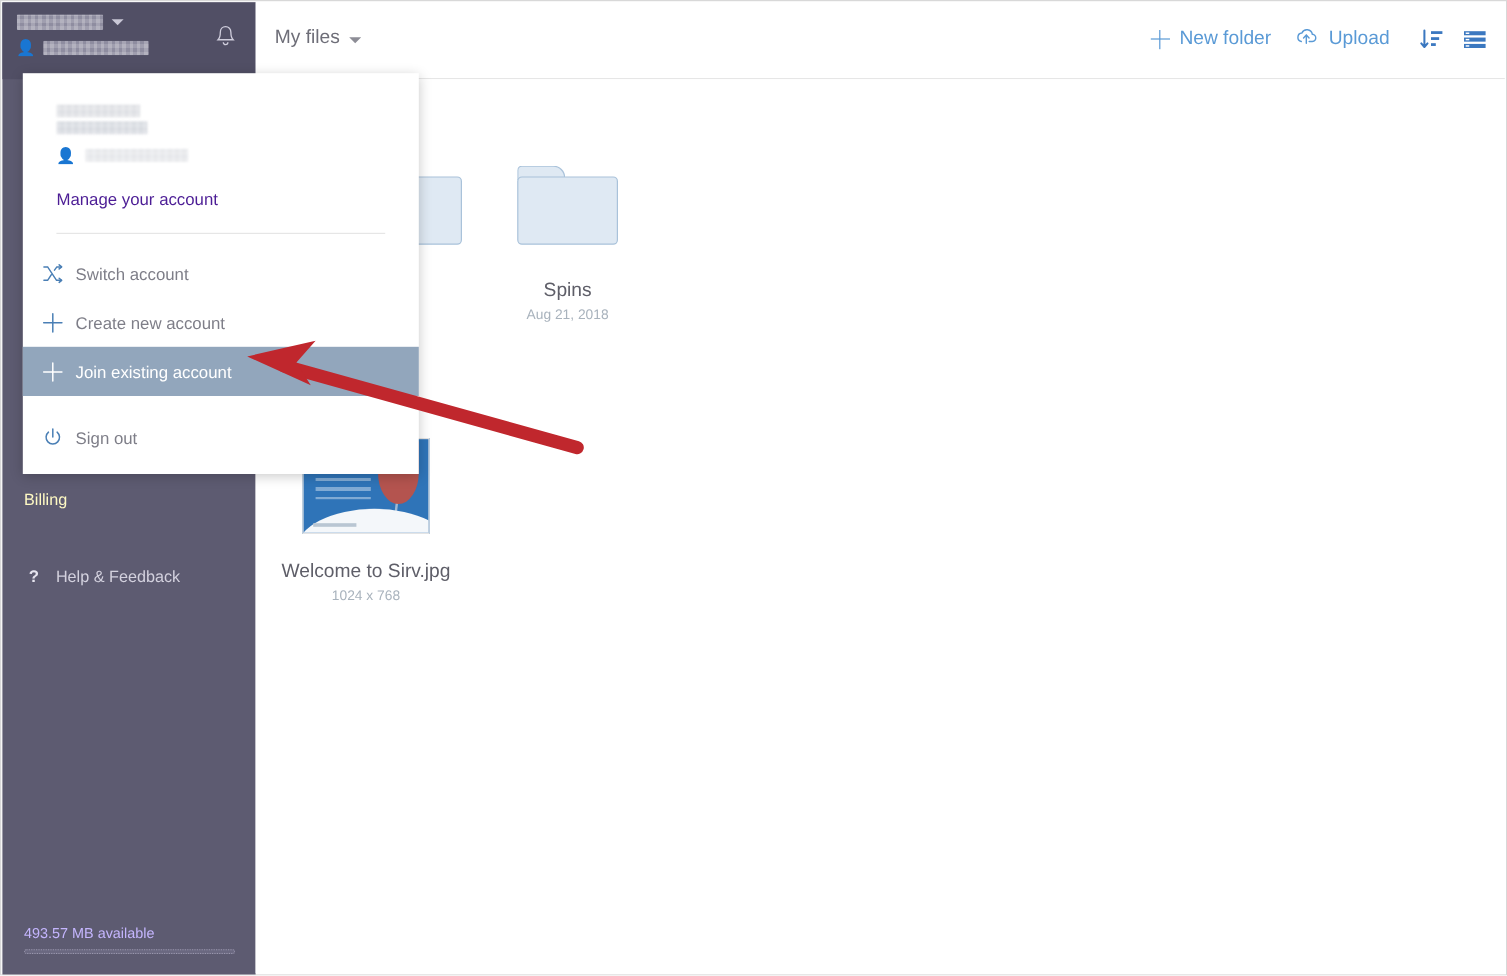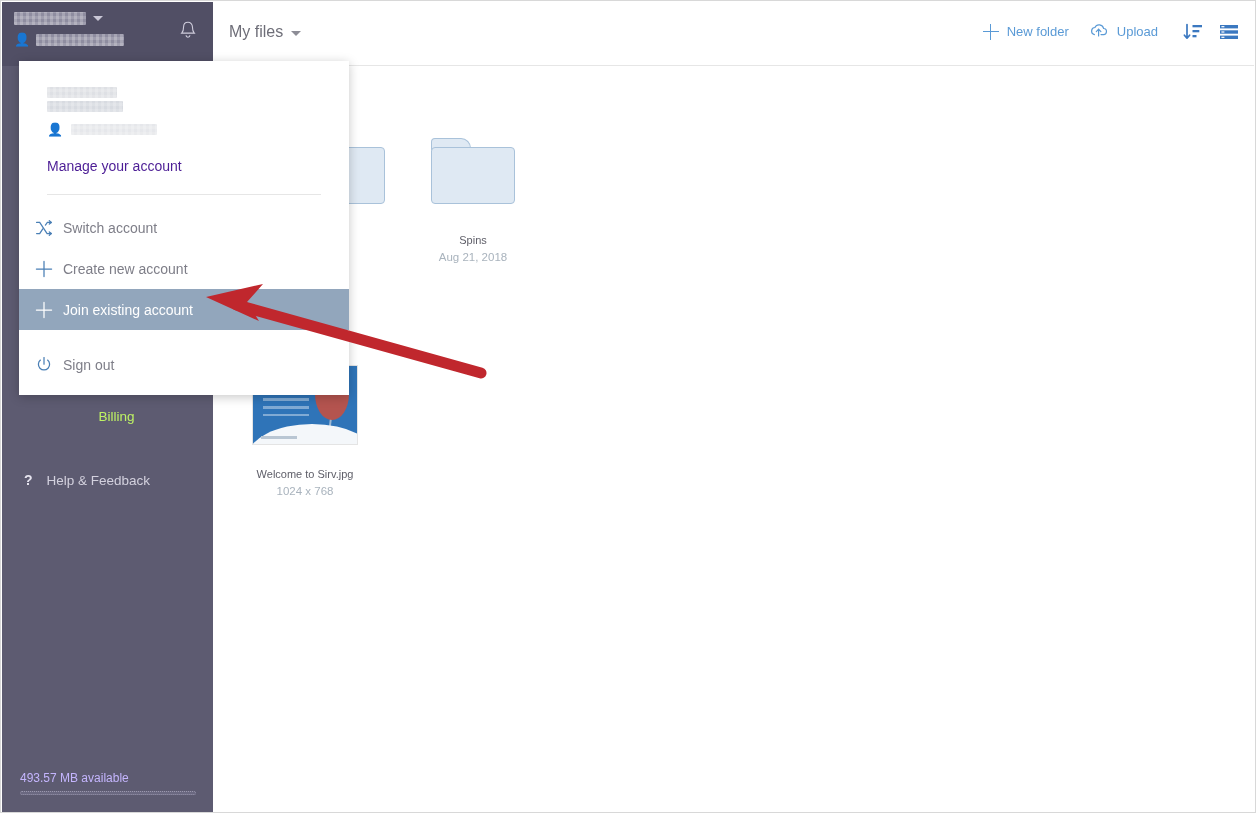--- a/index.html
+++ b/index.html
@@ -60,24 +60,23 @@
     right: 16px; top: 18px;
     width: 18px; height: 20px;
     cursor: pointer;
   }
 
   .sidebar-nav { padding-top: 8px; }
   .side-item {
     display: block;
     padding: 10px 0 10px 18px;
     font-size: 13.5px;
-    color: #bef264;
+    color: #fef9c3;
     cursor: pointer;
     line-height: 18px;
-    text-align: center;
   }
   .side-spacer { height: 26px; }
   .side-help {
     display: flex; align-items: center;
     gap: 14px;
     padding: 10px 0 10px 22px;
     font-size: 13.5px;
     color: #d3d1de;
     cursor: pointer;
   }
@@ -124,21 +123,21 @@
 
   .toolbar-right {
     position: absolute;
     right: 14px; top: 14px;
     display: flex; align-items: center; gap: 0;
   }
   .tb-btn {
     display: flex; align-items: center;
     gap: 8px;
     color: #5a9ad6;
-    font-size: 13px;
+    font-size: 16px;
     padding: 6px 10px;
     cursor: pointer;
     white-space: nowrap;
   }
   .plus-icon {
     position: relative;
     width: 16px; height: 16px;
   }
   .plus-icon::before, .plus-icon::after {
     content: ""; position: absolute; background: #5a9ad6;
@@ -208,21 +207,21 @@
     border-radius: 4px 10px 0 0;
   }
   .folder-ico .body {
     position: absolute; left: 0; top: 9px;
     width: 84px; height: 57px;
     background: #dfe9f3;
     border: 1.5px solid #a9c2da;
     border-radius: 4px;
   }
   .tile-name {
-    font-size: 11px;
+    font-size: 16px;
     color: #5e5e68;
     margin-top: 8px;
   }
   .tile-meta {
     font-size: 11.5px;
     color: #a9b3bd;
     margin-top: 5px;
   }
   .img-thumb {
     width: 106px; height: 80px;

